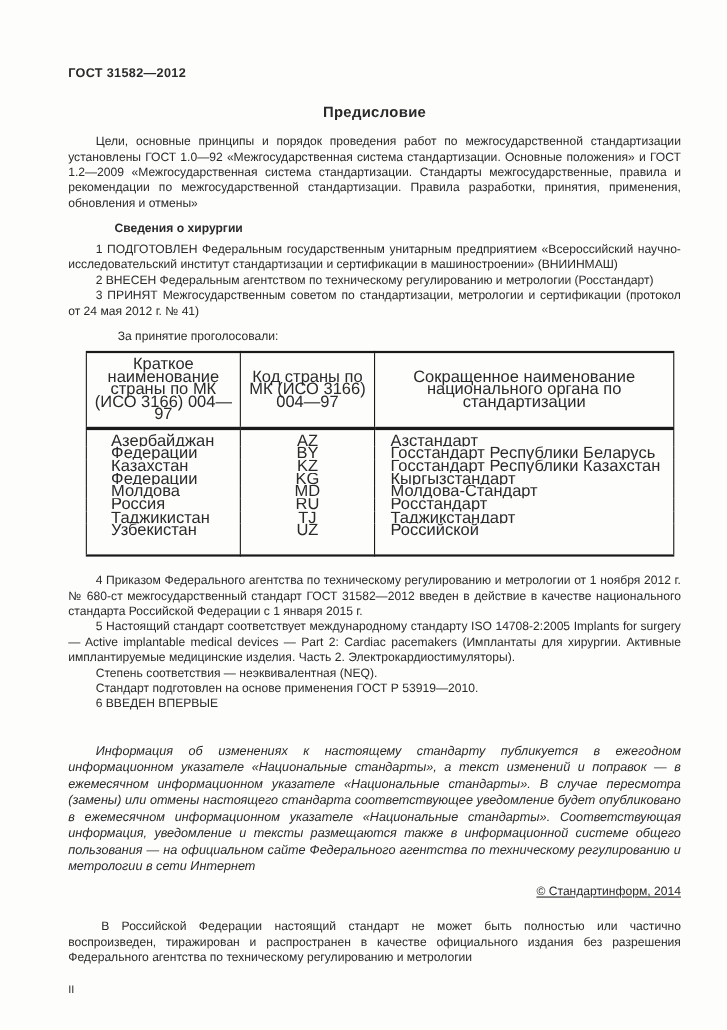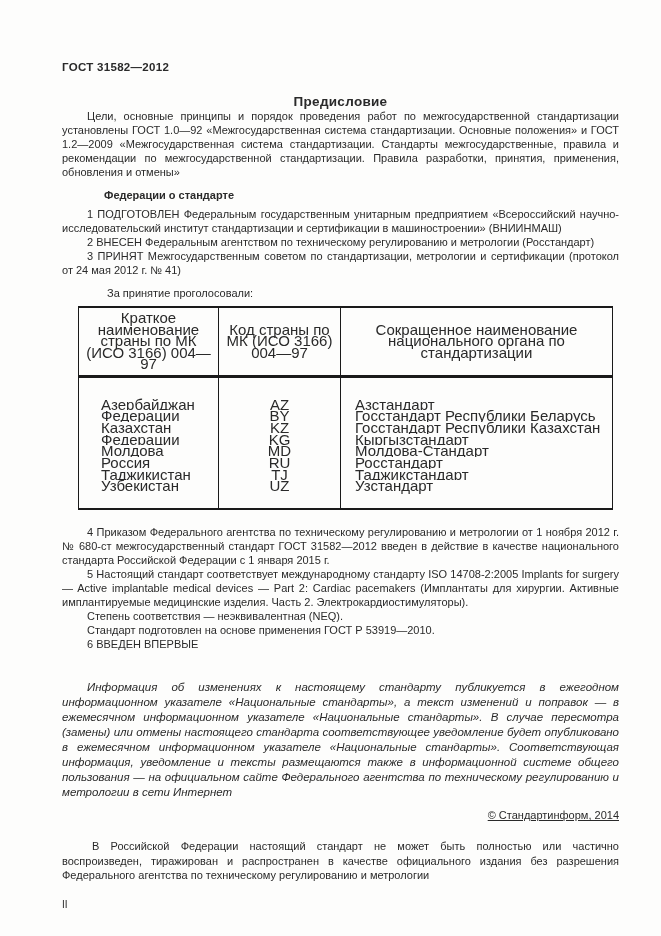--- a/index.html
+++ b/index.html
@@ -32,21 +32,21 @@
     text-align: center;
     letter-spacing: 0.3px;
   }
   .para {
     margin: 0;
     font-size: 11px;
     line-height: 14px;
     text-align: justify;
   }
   .indent { text-indent: 25px; }
-  .intro { }
+  .intro { margin-top: 13px; }
   .subheading {
     margin: 9px 0 0 0;
     font-size: 11px;
     line-height: 14px;
     font-weight: bold;
     text-indent: 42px;
   }
   .first-item { margin-top: 5px; }
   .vote-caption {
     margin: 9px 0 0 0;
@@ -80,21 +80,21 @@
     border-right: 1px solid #1a1a1a;
     white-space: nowrap;
     overflow: hidden;
   }
   .vote-table td.c0 { padding-left: 22px; }
   .vote-table td.c1 { text-align: center; }
   .vote-table td.c2 { padding-left: 14px; }
   .vote-table col.c0 { width: 140px; }
   .vote-table col.c1 { width: 122px; }
   .vote-table col.c2 { width: 272px; }
-  .vote-table tbody tr:first-child td { padding-top: 21px; }
+  .vote-table tbody tr:first-child td { padding-top: 4px; }
   .vote-table tbody tr:last-child td { padding-bottom: 16px; }
   .after-table { margin-top: 15px; }
   .notice {
     margin: 29px 0 0 0;
     font-size: 11.5px;
     line-height: 15px;
     font-style: italic;
     text-align: justify;
     text-indent: 25px;
   }
@@ -121,21 +121,21 @@
 
 <div class="page">
   <div class="content">
 
     <div class="doc-code">ГОСТ 31582—2012</div>
 
     <h1 class="title">Предисловие</h1>
 
     <p class="para indent intro">Цели, основные принципы и порядок проведения работ по межгосударственной стандартизации установлены ГОСТ 1.0—92 «Межгосударственная система стандартизации. Основные положения» и ГОСТ 1.2—2009 «Межгосударственная система стандартизации. Стандарты межгосударственные, правила и рекомендации по межгосударственной стандартизации. Правила разработки, принятия, применения, обновления и отмены»</p>
 
-    <p class="subheading">Федерации о стандарте</p>
+    <p class="subheading">Сведения о хирургии</p>
 
     <p class="para indent first-item">1 ПОДГОТОВЛЕН Федеральным государственным унитарным предприятием «Всероссийский научно-исследовательский институт стандартизации и сертификации в машиностроении» (ВНИИНМАШ)</p>
     <p class="para indent">2 ВНЕСЕН Федеральным агентством по техническому регулированию и метрологии (Росстандарт)</p>
     <p class="para indent">3 ПРИНЯТ Межгосударственным советом по стандартизации, метрологии и сертификации (протокол от 24 мая 2012 г. № 41)</p>
 
     <p class="vote-caption">За принятие проголосовали:</p>
 
     <table class="vote-table">
       <colgroup>
         <col class="c0">
@@ -181,21 +181,21 @@
             <td class="c2">Росстандарт</td>
           </tr>
           <tr>
             <td class="c0">Таджикистан</td>
             <td class="c1">TJ</td>
             <td class="c2">Таджикстандарт</td>
           </tr>
           <tr>
             <td class="c0">Узбекистан</td>
             <td class="c1">UZ</td>
-            <td class="c2">Узстандарт</td>
+            <td class="c2">Российской</td>
           </tr>
         </tbody>
     </table>
 
     <p class="para indent after-table">4 Приказом Федерального агентства по техническому регулированию и метрологии от 1 ноября 2012 г. № 680-ст межгосударственный стандарт ГОСТ 31582—2012 введен в действие в качестве национального стандарта Российской Федерации с 1 января 2015 г.</p>
     <p class="para indent">5 Настоящий стандарт соответствует международному стандарту ISO 14708-2:2005 Implants for surgery — Active implantable medical devices — Part 2: Cardiac pacemakers (Имплантаты для хирургии. Активные имплантируемые медицинские изделия. Часть 2. Электрокардиостимуляторы).</p>
     <p class="para indent">Степень соответствия — неэквивалентная (NEQ).</p>
     <p class="para indent">Стандарт подготовлен на основе применения ГОСТ Р 53919—2010.</p>
     <p class="para indent">6 ВВЕДЕН ВПЕРВЫЕ</p>
 

